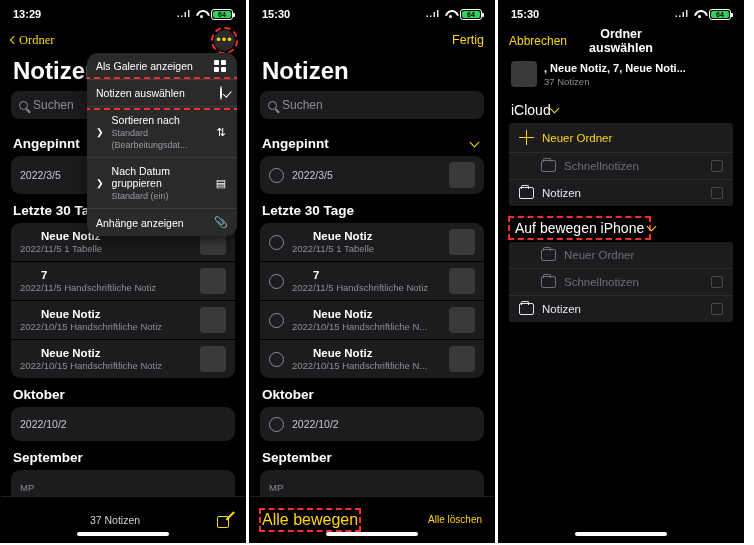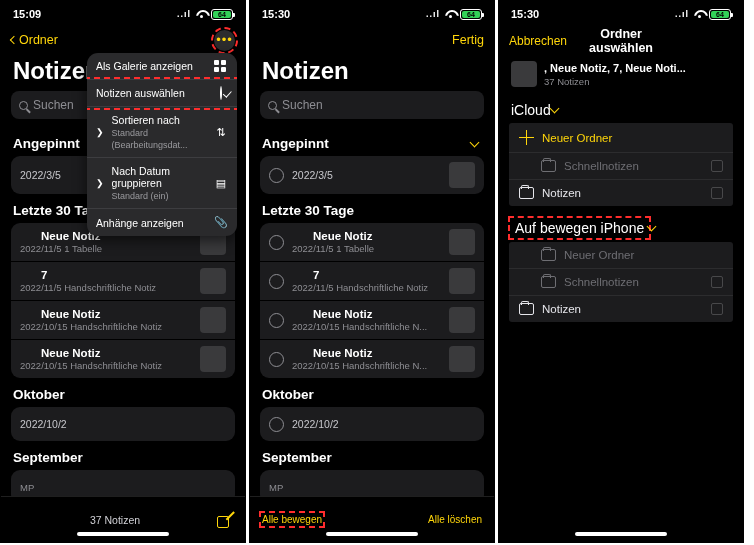--- a/index.html
+++ b/index.html
@@ -45,21 +45,21 @@
   .batt .num { position: absolute; left: 0; right: 0; text-align: center;
                font-size: 7px; color: #000; font-weight: bold; line-height: 9px; }
   .batt::after { content: ""; position: absolute; right: -3px; top: 3px;
                  width: 2px; height: 4px; background: #fff; border-radius: 0 1px 1px 0; }
 
   
   .navbar {
     height: 26px; display: flex; align-items: center;
     padding: 0 10px; font-size: 12.5px; position: relative;
   }
-  .nav-back { color: #ffd60a; display: flex; align-items: center; gap: 2px; }
+  .nav-back { color: #ffd60a; display: flex; align-items: center; gap: 2px; font-family: Liberation Serif, serif; }
   .chev-l {
     width: 6px; height: 6px; border-left: 1.6px solid #ffd60a;
     border-bottom: 1.6px solid #ffd60a; transform: rotate(45deg);
     display: inline-block;
   }
   .nav-right { margin-left: auto; color: #ffd60a; font-size: 12.5px; }
   .more-btn {
     margin-left: auto; width: 21px; height: 21px; border-radius: 50%;
     background: #2c2c2e; display: flex; align-items: center; justify-content: center;
   }
@@ -135,21 +135,21 @@
     border-right: 1.4px solid #fff; border-bottom: 1.4px solid #fff; transform: rotate(42deg);
   }
 
   
   .bottombar {
     position: absolute; left: 0; right: 0; bottom: 0; height: 46px;
     background: #000; display: flex; align-items: center;
     padding: 0 12px; border-top: .5px solid #1f1f1f;
   }
   .bb-center { flex: 1; text-align: center; font-size: 10.5px; color: #d1d1d6; }
-  .bb-left { font-size: 10px; color: #ffd60a; }
+  .bb-left { font-size: 16px; color: #ffd60a; }
   .bb-right { font-size: 10px; color: #ffd60a; }
   .compose {
     width: 16px; height: 16px; position: relative;
   }
   .compose .sq {
     position: absolute; left: 0; bottom: 0; width: 12px; height: 12px;
     border: 1.4px solid #ffd60a; border-radius: 2px;
   }
   .compose .pen {
     position: absolute; right: -1px; top: -1px; width: 11px; height: 1.6px;
@@ -204,21 +204,21 @@
   .badge-right { margin-left: auto; width: 12px; height: 12px;
                  border: 1.2px solid #48484a; border-radius: 2px; }
 </style>
 </head>
 <body>
 
 <div class="wrap">
 
   <div class="phone">
     <div class="statusbar">
-      <span>15:09</span>
+      <span>13:29</span>
       <span class="status-right">
         <span class="sig">..ıl</span>
         <span class="wifi"></span>
         <span class="batt">
           <span class="fill" style="width:18px"></span>
           <span class="num">64</span>
         </span>
       </span>
     </div>
 

